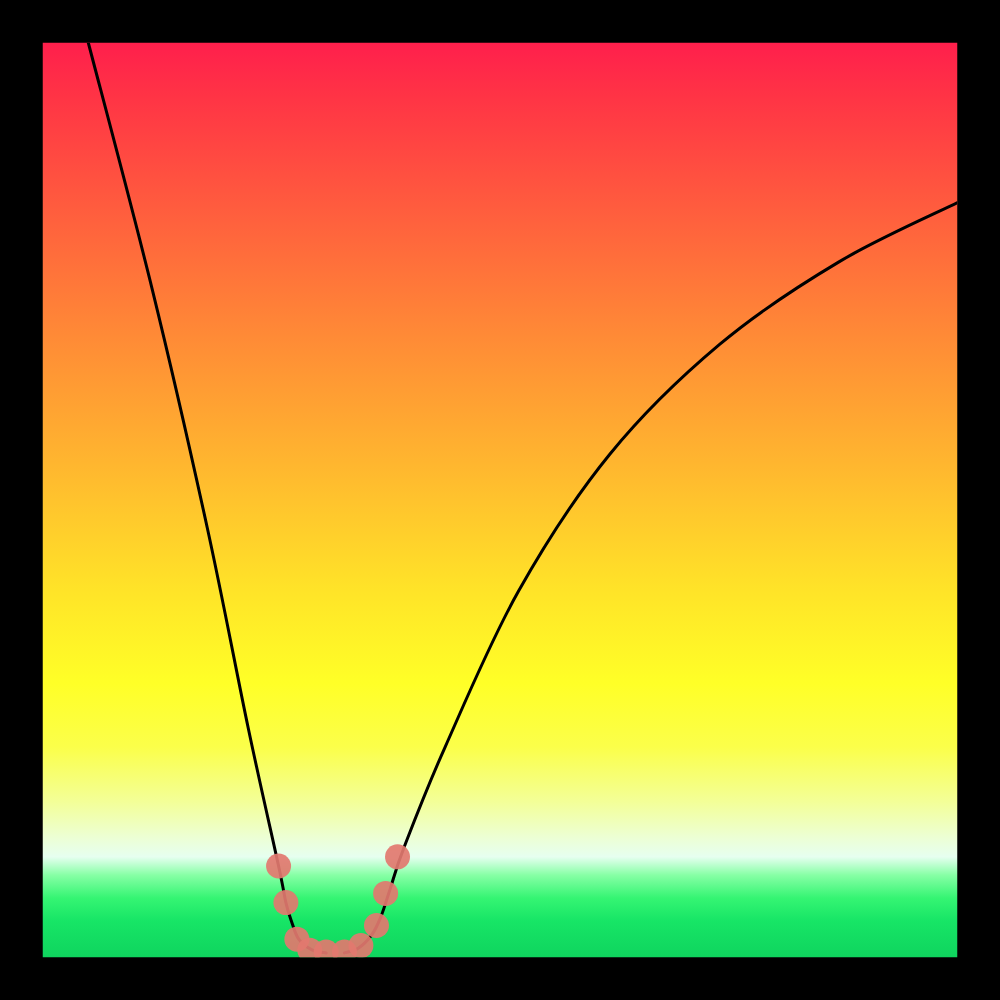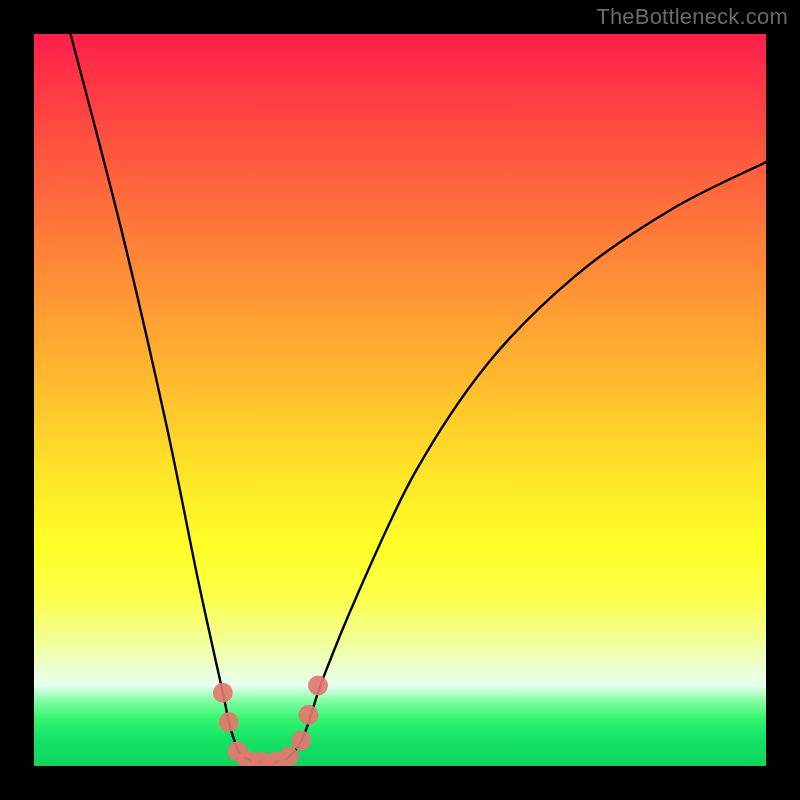--- a/index.html
+++ b/index.html
@@ -62,21 +62,20 @@
     inset: 0;
     width: 100%;
     height: 100%;
   }
 </style>
 </head>
 <body>
 
 <div class="outer">
 
-  <div class="watermark">TheBottleneck.com</div>
 
   <div class="plot">
     <div class="gradient"></div>
     <svg class="curves" viewBox="0 0 732 732" preserveAspectRatio="none">
       <g id="curve-left">
           <path d="M 36.6 0 C 45.14 32.940000000000005, 71.98 132.98000000000002, 87.84 197.64000000000001 C 103.7 262.3, 118.94999999999999 329.40000000000003, 131.76 387.96000000000004 C 144.57 446.52000000000004, 155.18400000000003 503.86, 164.70000000000002 549 C 174.216 594.14, 183.85399999999998 635.6200000000001, 188.856 658.8000000000001 C 193.858 681.98, 193.00400000000002 680.76, 194.71200000000002 688.0799999999999 C 196.42000000000002 695.3999999999999, 197.39600000000002 697.84, 199.104 702.72 C 200.812 707.6, 202.154 713.456, 204.96 717.36 C 207.76600000000002 721.264, 212.28 724.314, 215.94 726.144 C 219.6 727.974, 225.08999999999997 727.974, 226.92 728.34" fill="none" stroke="#000" stroke-width="2.4" stroke-linecap="round"></path>
         </g>
       <g id="curve-right">
           <path d="M 241.56 728.34 C 243.39 727.73, 248.88 727.12, 252.54 724.68 C 256.2 722.2399999999999, 260.46999999999997 717.9699999999999, 263.52 713.6999999999999 C 266.57 709.43, 268.4 705.16, 270.84 699.06 C 273.28 692.9599999999999, 275.11 686.25, 278.16 677.1 C 281.21000000000004 667.95, 281.82 663.0699999999999, 289.14 644.16 C 296.46 625.25, 306.83 597.8, 322.08 563.64 C 337.33 529.48, 358.68 478.24, 380.64 439.2 C 402.59999999999997 400.15999999999997, 427 362.34, 453.84 329.4 C 480.67999999999995 296.46, 511.17999999999995 267.17999999999995, 541.68 241.55999999999997 C 572.18 215.93999999999997, 605.12 194.59, 636.84 175.68 C 668.5600000000001 156.77, 716.14 136.03000000000003, 732 128.10000000000002" fill="none" stroke="#000" stroke-width="2.4" stroke-linecap="round"></path>
         </g>

